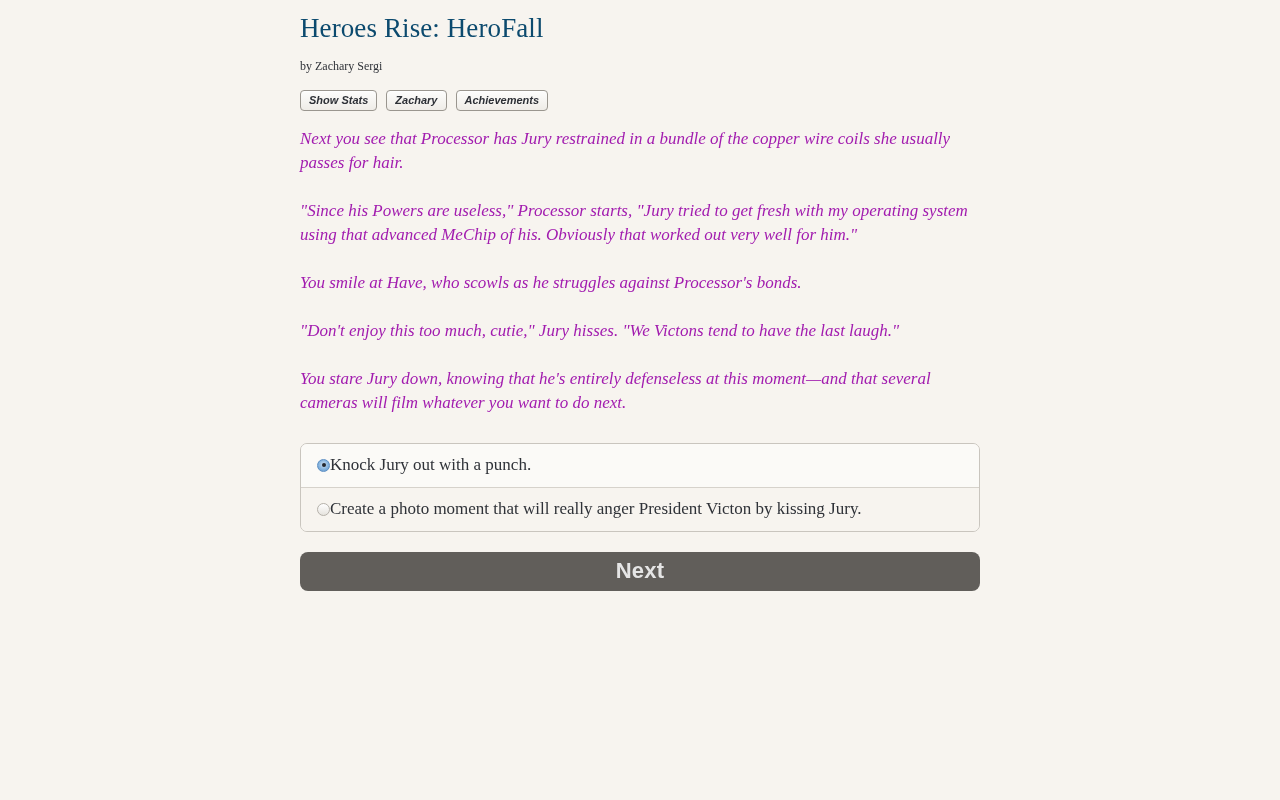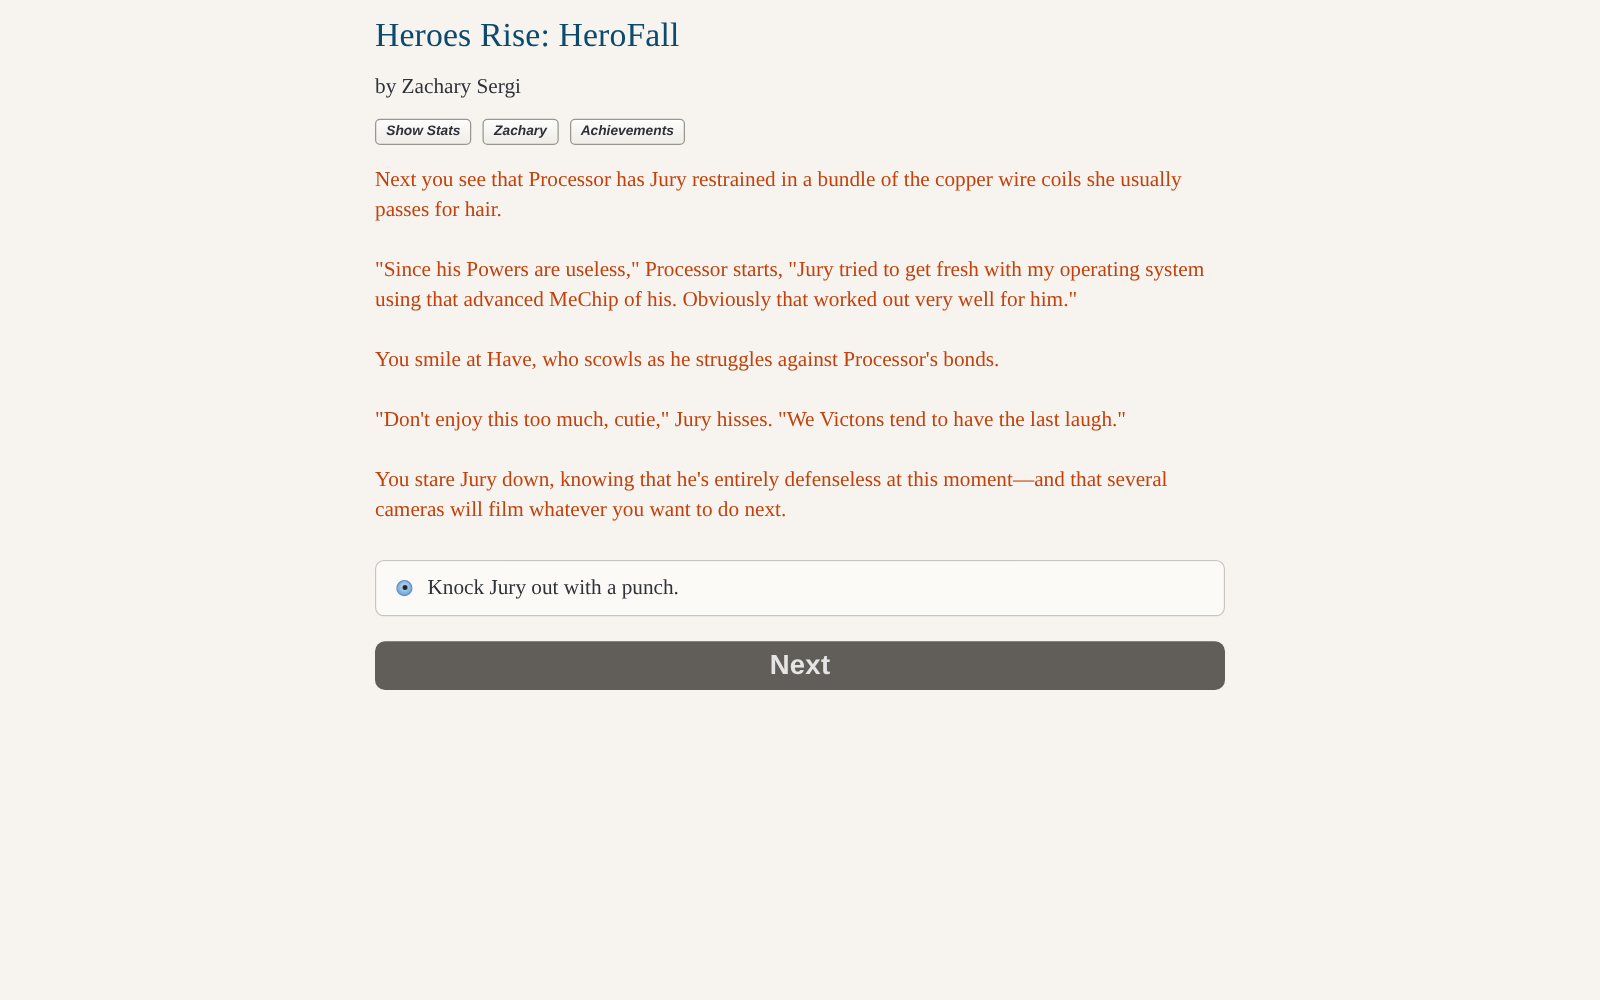--- a/index.html
+++ b/index.html
@@ -38,21 +38,21 @@
     font-weight: normal;
     line-height: 1.1;
     color: #0c4a6e;
     margin: 0;
     padding: 14px 0 0 0;
     letter-spacing: 0.1px;
   }
 
   #game-author {
     font-family: "Liberation Serif", "DejaVu Serif", serif;
-    font-size: 17px;
+    font-size: 12px;
     color: #2f3238;
     margin: 0;
     padding: 15px 0 0 0;
   }
 
   
   #toolbar {
     display: flex;
     align-items: center;
     gap: 9px;
@@ -75,41 +75,41 @@
   }
 
   
   #story {
     padding-top: 16px;
   }
   .story-paragraph {
     font-family: "Liberation Serif", "DejaVu Serif", serif;
     font-size: 17px;
     line-height: 24px;
-    color: #c2410c;
+    color: #a21caf;
     margin: 0 0 24px 0;
     text-align: left;
+    font-style: italic;
   }
   .story-paragraph:last-child {
     margin-bottom: 0;
     margin-top: 24px;
   }
 
   
   #choices {
     margin-top: 28px;
     border: 1px solid #c9c5be;
     border-radius: 7px;
     background: #faf8f4;
     overflow: hidden;
   }
   .choice-row {
     display: flex;
     align-items: center;
-    gap: 12px;
     padding: 10px 14px 10px 16px;
     height: 23px;
     border-bottom: 1px solid #d6d2cb;
     cursor: pointer;
     background: #f7f4ef;
   }
   .choice-row:last-child {
     border-bottom: none;
   }
   .choice-row.selected {
@@ -187,18 +187,22 @@
       <p class="story-paragraph">You smile at Have, who scowls as he struggles against Processor's bonds.</p>
       <p class="story-paragraph">"Don't enjoy this too much, cutie," Jury hisses. "We Victons tend to have the last laugh."</p>
       <p class="story-paragraph">You stare Jury down, knowing that he's entirely defenseless at this moment—and that several cameras will film whatever you want to do next.</p>
     </div>
 
     <div id="choices">
       <div class="choice-row selected">
         <span class="radio checked"></span>
         <span class="choice-label">Knock Jury out with a punch.</span>
       </div>
+      <div class="choice-row">
+        <span class="radio"></span>
+        <span class="choice-label">Create a photo moment that will really anger President Victon by kissing Jury.</span>
+      </div>
     </div>
 
     <button id="next-button">Next</button>
 
   </div>
 </div>
 
 </body></html>

